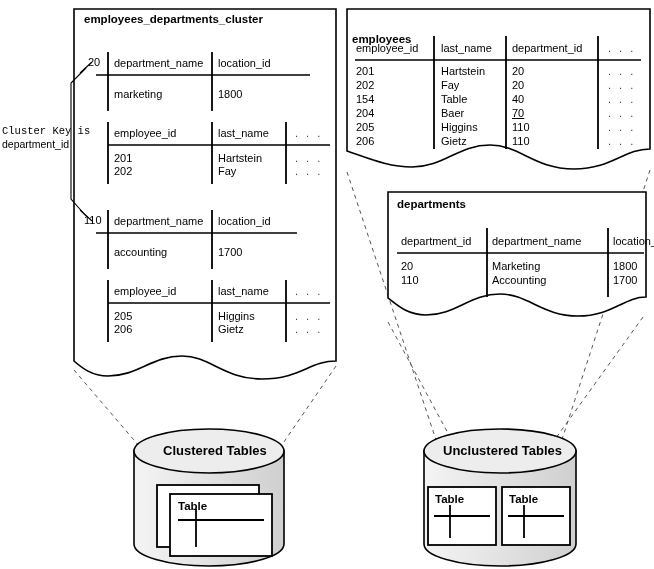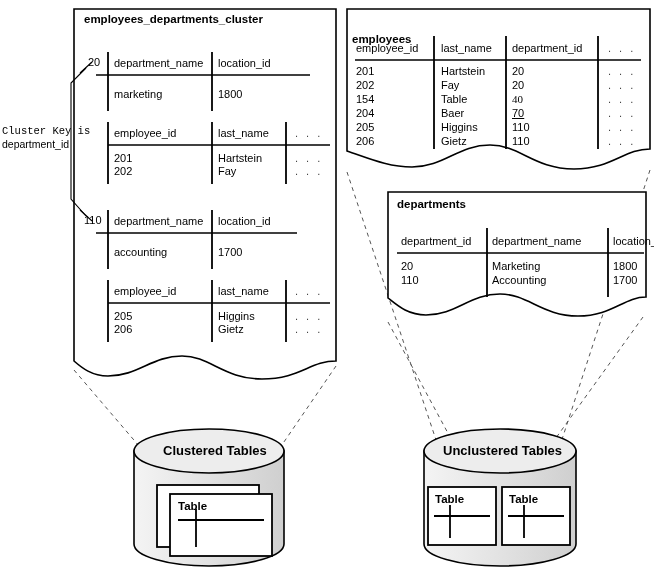--- a/index.html
+++ b/index.html
@@ -179,21 +179,21 @@
   <div class="txt" style="left:512px; top:61px;">20</div>
   <div class="txt dots" style="left:608px; top:61px;">. . .</div>
 
   <div class="txt" style="left:356px; top:75px;">202</div>
   <div class="txt" style="left:441px; top:75px;">Fay</div>
   <div class="txt" style="left:512px; top:75px;">20</div>
   <div class="txt dots" style="left:608px; top:75px;">. . .</div>
 
   <div class="txt" style="left:356px; top:89px;">154</div>
   <div class="txt" style="left:441px; top:89px;">Table</div>
-  <div class="txt" style="left:512px; top:89px;font-family:Liberation Serif, serif;">40</div>
+  <div class="txt" style="left:512px; top:89px;">40</div>
   <div class="txt dots" style="left:608px; top:89px;">. . .</div>
 
   <div class="txt" style="left:356px; top:103px;">204</div>
   <div class="txt" style="left:441px; top:103px;">Baer</div>
   <div class="txt" style="left:512px; top:103px;text-decoration:underline;">70</div>
   <div class="txt dots" style="left:608px; top:103px;">. . .</div>
 
   <div class="txt" style="left:356px; top:117px;">205</div>
   <div class="txt" style="left:441px; top:117px;">Higgins</div>
   <div class="txt" style="left:512px; top:117px;">110</div>

